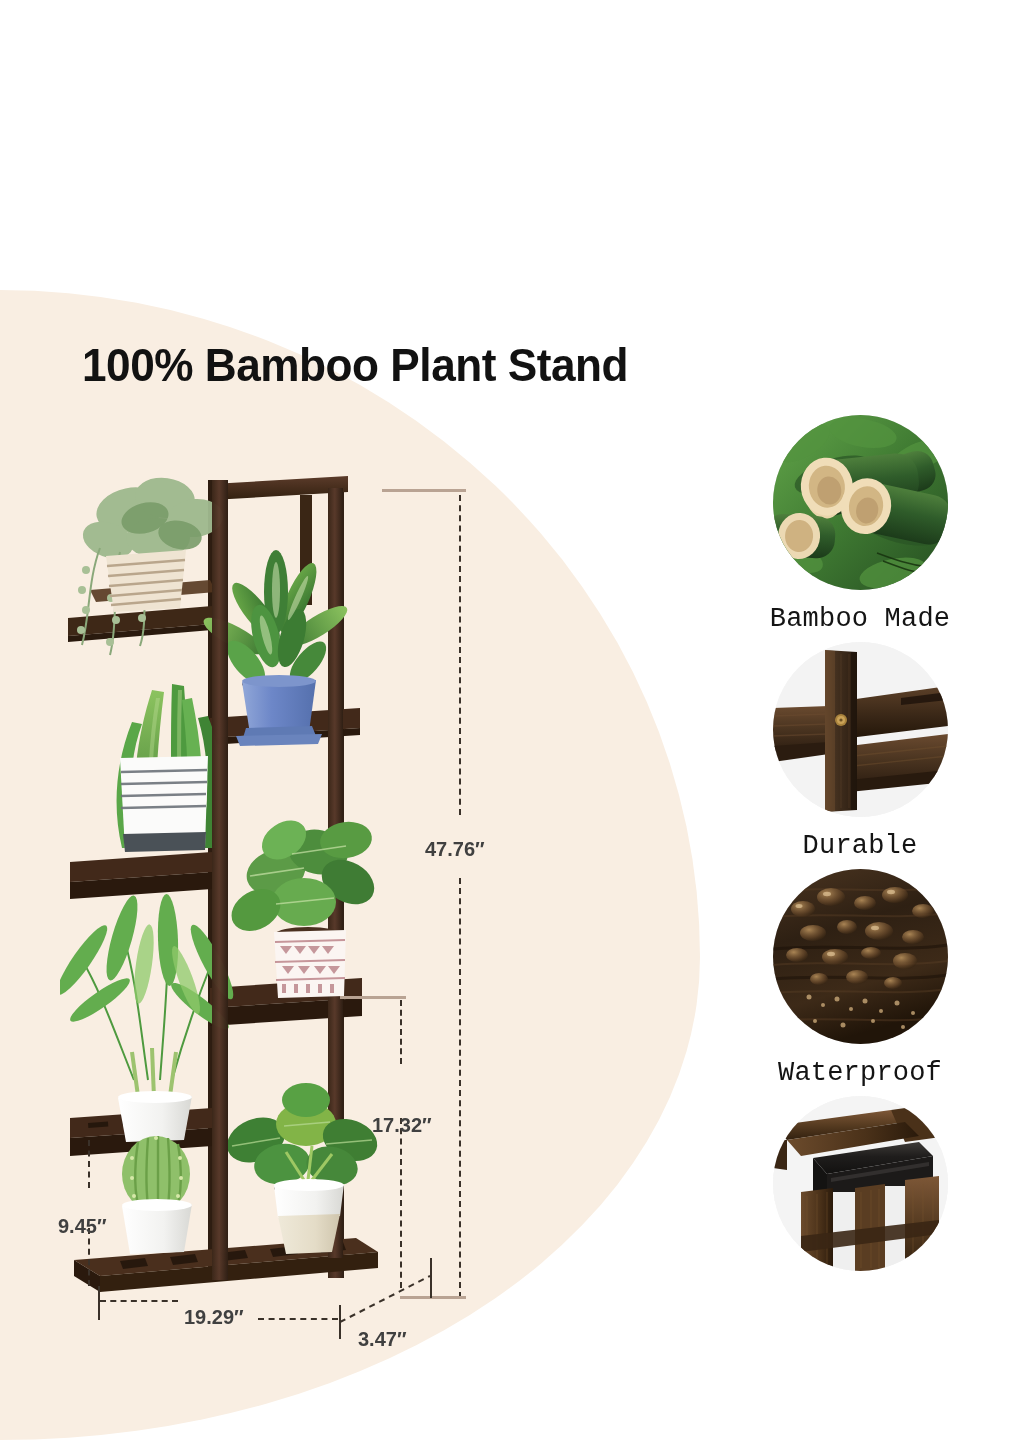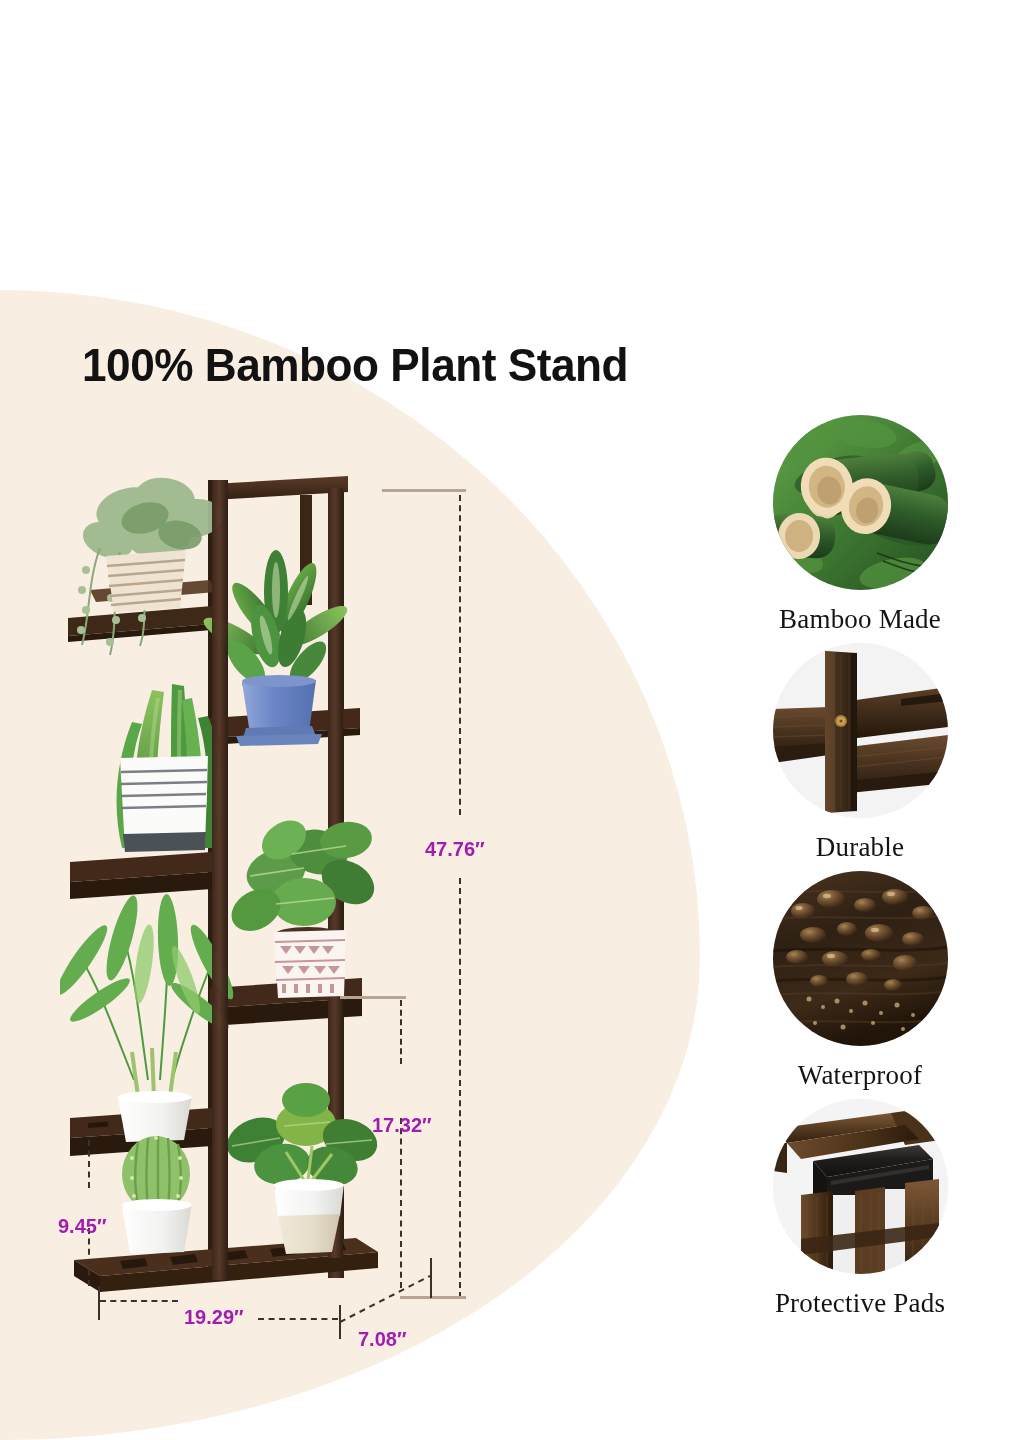--- a/index.html
+++ b/index.html
@@ -36,21 +36,21 @@
   #product{
     position:absolute; left:60px; top:440px;
     width:380px; height:880px;
     z-index:3;
   }
   #product svg{ width:100%; height:100%; display:block; }
 
   
   .dim-label{
     position:absolute;
-    font-size:20px; font-weight:bold; color:#a21caf;
+    font-size:20px; font-weight:bold; color:#404040;
     font-family:"Liberation Sans", sans-serif;
     white-space:nowrap; z-index:6;
   }
   .ext-line{ position:absolute; background:#b9a393; z-index:4; }
   .dash-v{
     position:absolute; width:0; border-left:2px dashed #3a3129; z-index:4;
   }
   .dash-h{
     position:absolute; height:0; border-top:2px dashed #3a3129; z-index:4;
   }
@@ -67,21 +67,21 @@
     display:flex; flex-direction:column; align-items:center;
   }
   .feature-circle{
     width:175px; height:175px; border-radius:50%;
     overflow:hidden; position:relative;
     background:#ddd;
   }
   .feature-circle svg{ width:100%; height:100%; display:block; }
   .feature-label{
     margin-top:14px; font-size:27px; color:#141414;
-    font-family:Liberation Serif, serif;
+    font-family:Liberation Mono, monospace;
     font-weight:normal; letter-spacing:0.2px;
     text-align:center; white-space:nowrap;
   }
 </style>
 </head>
 <body>
 
 <div id="bg-blob"></div>
 
 <div id="page-title">100% Bamboo Plant Stand</div>
@@ -425,21 +425,21 @@
 <div class="dim-label" style="left:184px; top:1306px;">19.29″</div>
 <div class="dash-h" style="left:258px; top:1318px; width:80px;"></div>
 <div class="tick-v" style="left:339px; top:1305px; height:34px;"></div>
 
 <div class="dash-diag" style="left:338px; top:1270px; width:100px; height:60px;">
   <svg width="100" height="60" viewBox="0 0 100 60">
     <line x1="2" y1="52" x2="92" y2="6" stroke="#3a3129" stroke-width="2" stroke-dasharray="6 5"></line>
   </svg>
 </div>
 <div class="tick-v" style="left:430px; top:1258px; height:40px;"></div>
-<div class="dim-label" style="left:358px; top:1328px;">7.08″</div>
+<div class="dim-label" style="left:358px; top:1328px;">3.47″</div>
 
 <div id="features">
 
   <div class="feature">
     <div class="feature-circle">
       <svg viewBox="0 0 175 175">
         <defs>
           <linearGradient id="grn" x1="0" y1="0" x2="1" y2="1">
             <stop offset="0%" stop-color="#63a64a"></stop>
             <stop offset="50%" stop-color="#3f7a32"></stop>
@@ -684,16 +684,15 @@
             <path d="M150 88 L150 172"></path>
             <path d="M160 86 L160 172"></path>
         </g>
 
         <rect x="60" y="96" width="22" height="79" fill="#efefef"></rect>
         <rect x="112" y="90" width="20" height="85" fill="#efefef"></rect>
 
         <path d="M28 140 L166 124 L166 138 L28 156 Z" fill="#3a2614" opacity="0.9"></path>
       </svg>
     </div>
-    <div class="feature-label">Protective Pads</div>
   </div>
 
 </div>
 
 </body></html>

